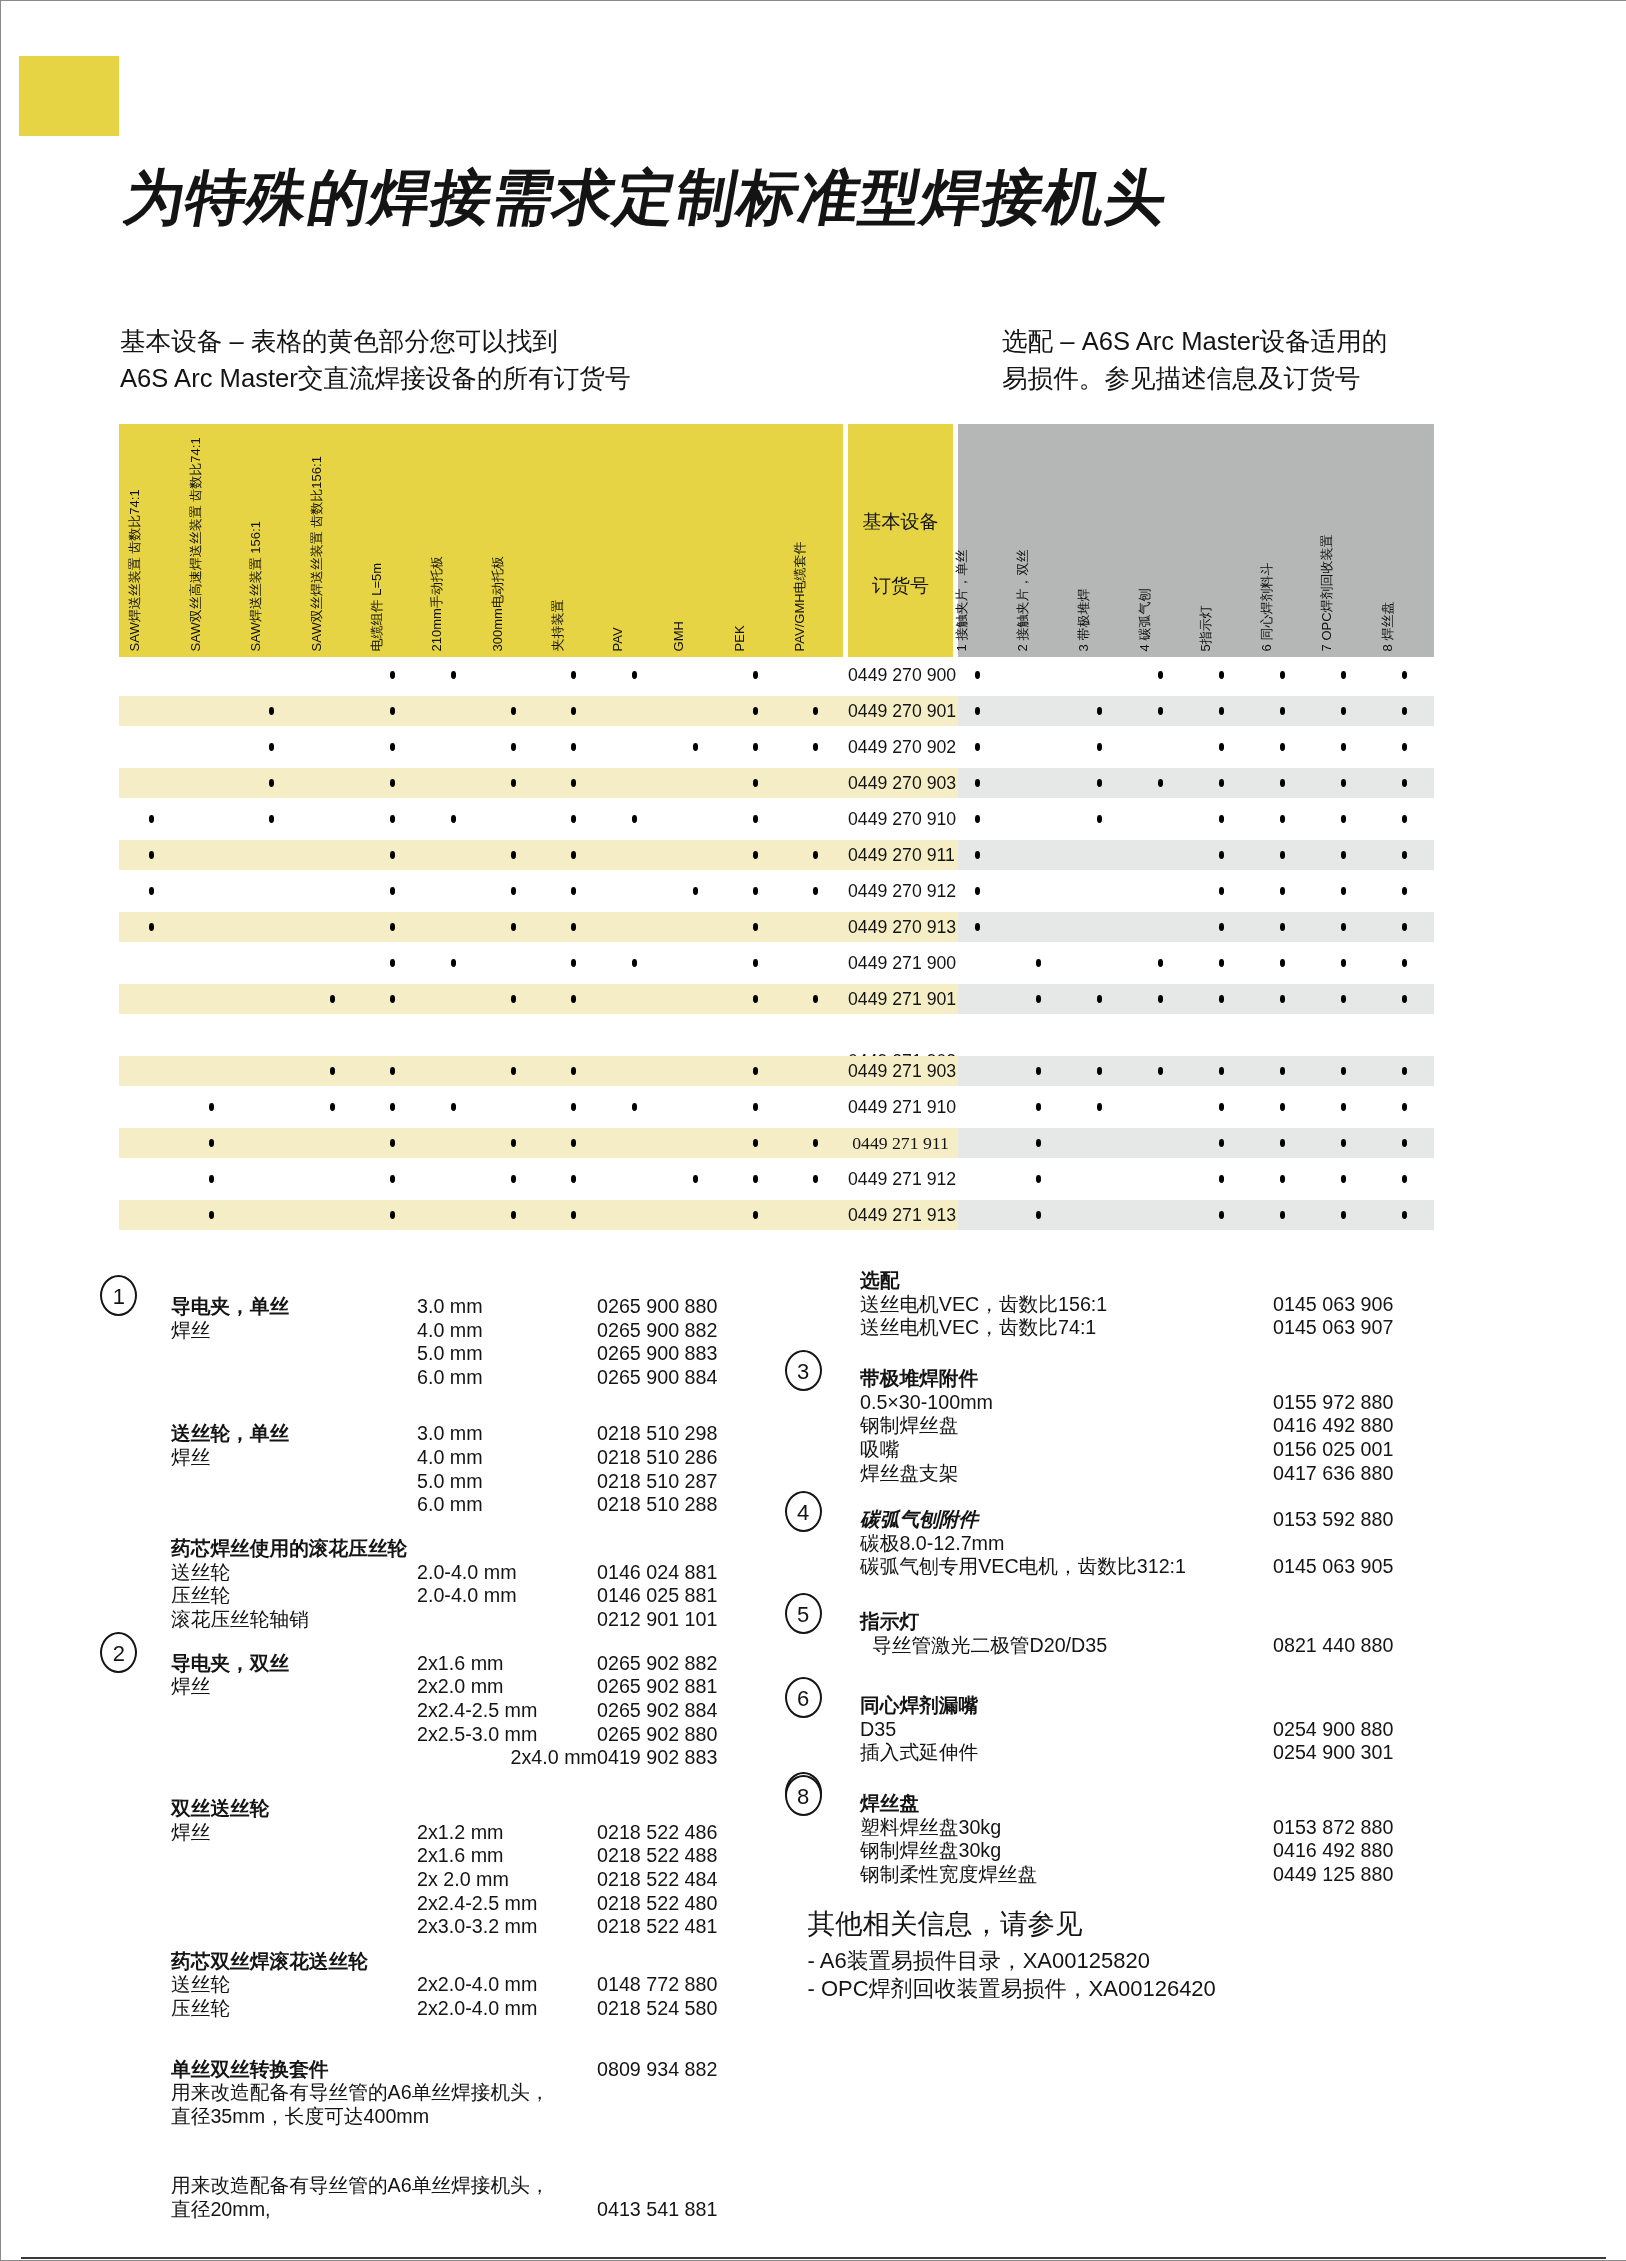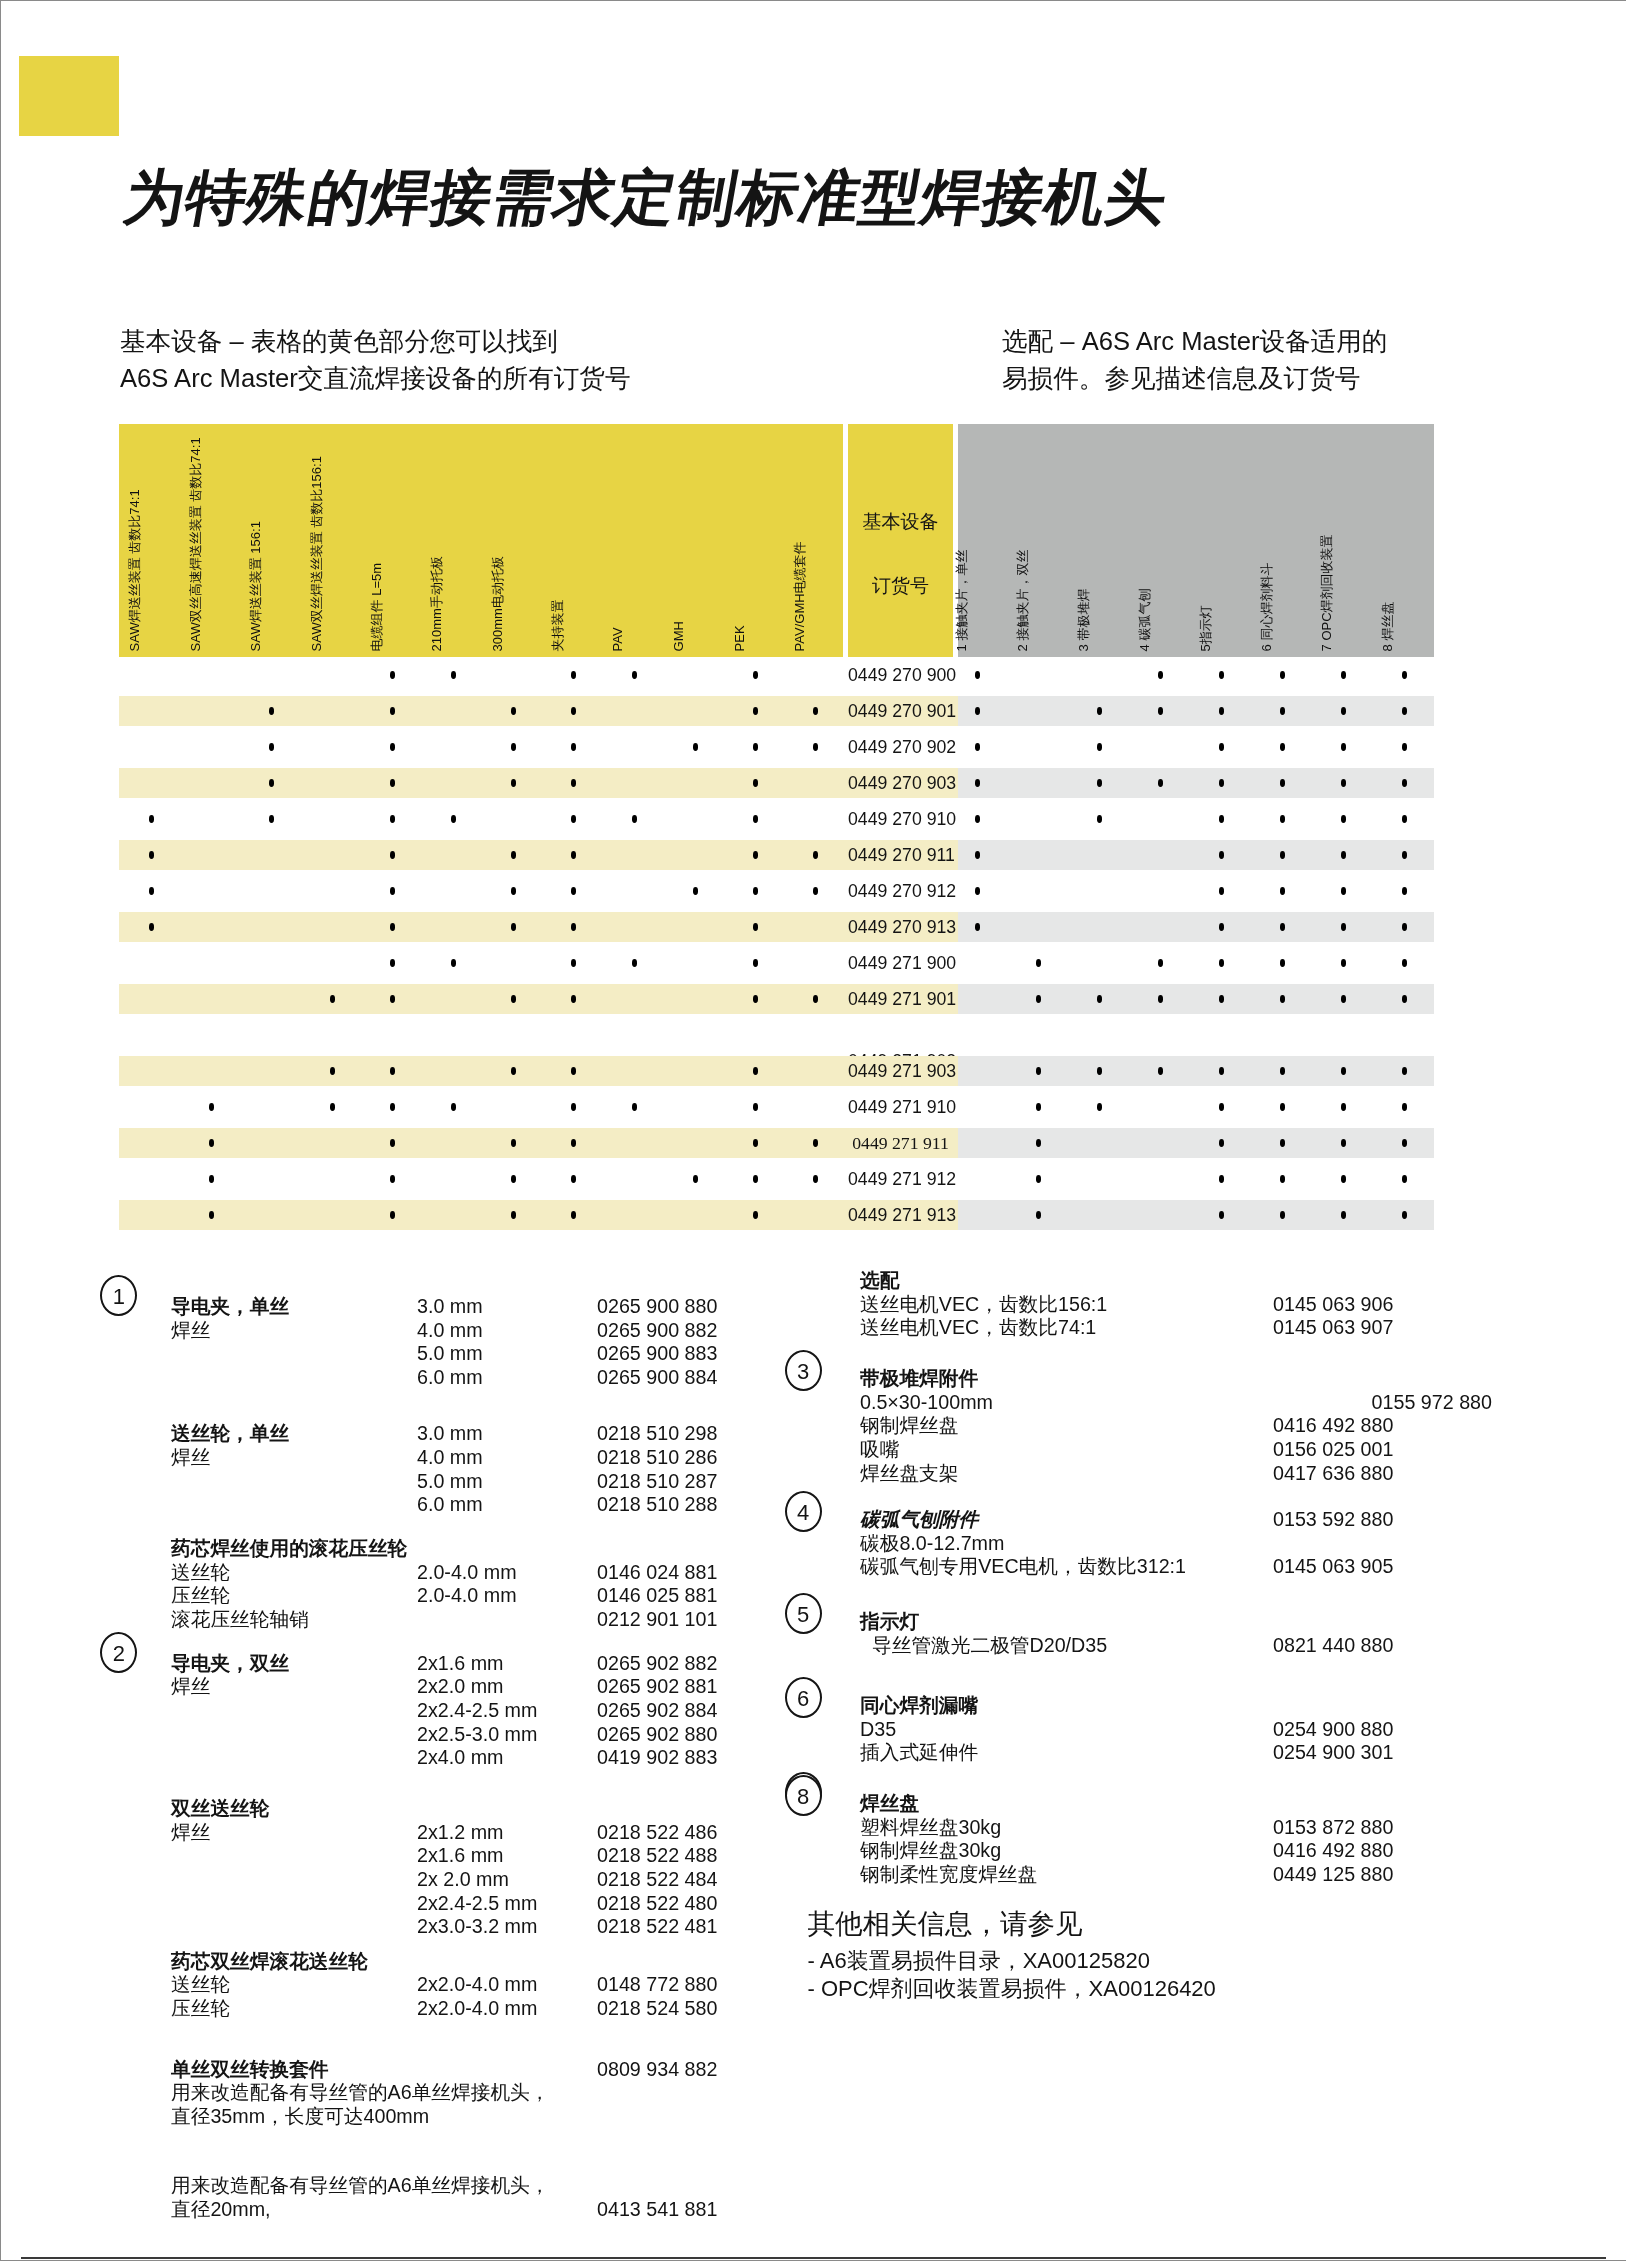--- a/index.html
+++ b/index.html
@@ -431,21 +431,21 @@
             <div class="pcell">焊丝</div>
           </div>
           <div class="pcell" style="grid-area: 1 / 2;">2x1.6 mm</div>
           <div class="pcell" style="grid-area: 1 / 3;">0265 902 882</div>
           <div class="pcell" style="grid-area: 2 / 2;">2x2.0 mm</div>
           <div class="pcell" style="grid-area: 2 / 3;">0265 902 881</div>
           <div class="pcell" style="grid-area: 3 / 2;">2x2.4-2.5 mm</div>
           <div class="pcell" style="grid-area: 3 / 3;">0265 902 884</div>
           <div class="pcell" style="grid-area: 4 / 2;">2x2.5-3.0 mm</div>
           <div class="pcell" style="grid-area: 4 / 3;">0265 902 880</div>
-          <div class="pcell" style="grid-area: 5 / 2;">2x4.0 mm</div>
+          <div class="pcell" style="grid-area: 5 / 2; text-align: right;">2x4.0 mm</div>
           <div class="pcell" style="grid-area: 5 / 3;">0419 902 883</div>
         </div>
       </div>
       <div class="psec" style="margin-top: 27.5px;">
         <div class="pgrid">
           <div class="pcell phead" style="grid-area: 1 / 1 / auto / 4;">双丝送丝轮</div>
           <div class="pcell" style="grid-area: 2 / 1;">焊丝</div>
           <div class="pcell" style="grid-area: 2 / 2;">2x1.2 mm</div>
           <div class="pcell" style="grid-area: 2 / 3;">0218 522 486</div>
           <div class="pcell" style="grid-area: 3 / 1;"></div>
@@ -499,21 +499,21 @@
             <div class="pcell" style="grid-area: 2 / 2;">0145 063 906</div>
             <div class="pcell" style="grid-area: 3 / 1;">送丝电机VEC，齿数比74:1</div>
             <div class="pcell" style="grid-area: 3 / 2;">0145 063 907</div>
           </div>
         </div>
         <div class="psec" style="margin-top: 27.5px;">
           <div class="pcircle">3</div>
           <div class="pgrid">
             <div class="pcell phead" style="grid-area: 1 / 1;">带极堆焊附件</div>
             <div class="pcell" style="grid-area: 2 / 1;">0.5×30-100mm</div>
-            <div class="pcell" style="grid-area: 2 / 2; text-align: right;">0155 972 880</div>
+            <div class="pcell" style="grid-area: 2 / 2;">0155 972 880</div>
             <div class="pcell" style="grid-area: 3 / 1;">钢制焊丝盘</div>
             <div class="pcell" style="grid-area: 3 / 2;">0416 492 880</div>
             <div class="pcell" style="grid-area: 4 / 1;">吸嘴</div>
             <div class="pcell" style="grid-area: 4 / 2;">0156 025 001</div>
             <div class="pcell" style="grid-area: 5 / 1;">焊丝盘支架</div>
             <div class="pcell" style="grid-area: 5 / 2;">0417 636 880</div>
           </div>
         </div>
         <div class="psec" style="margin-top: 23px;">
           <div class="pcircle">4</div>

